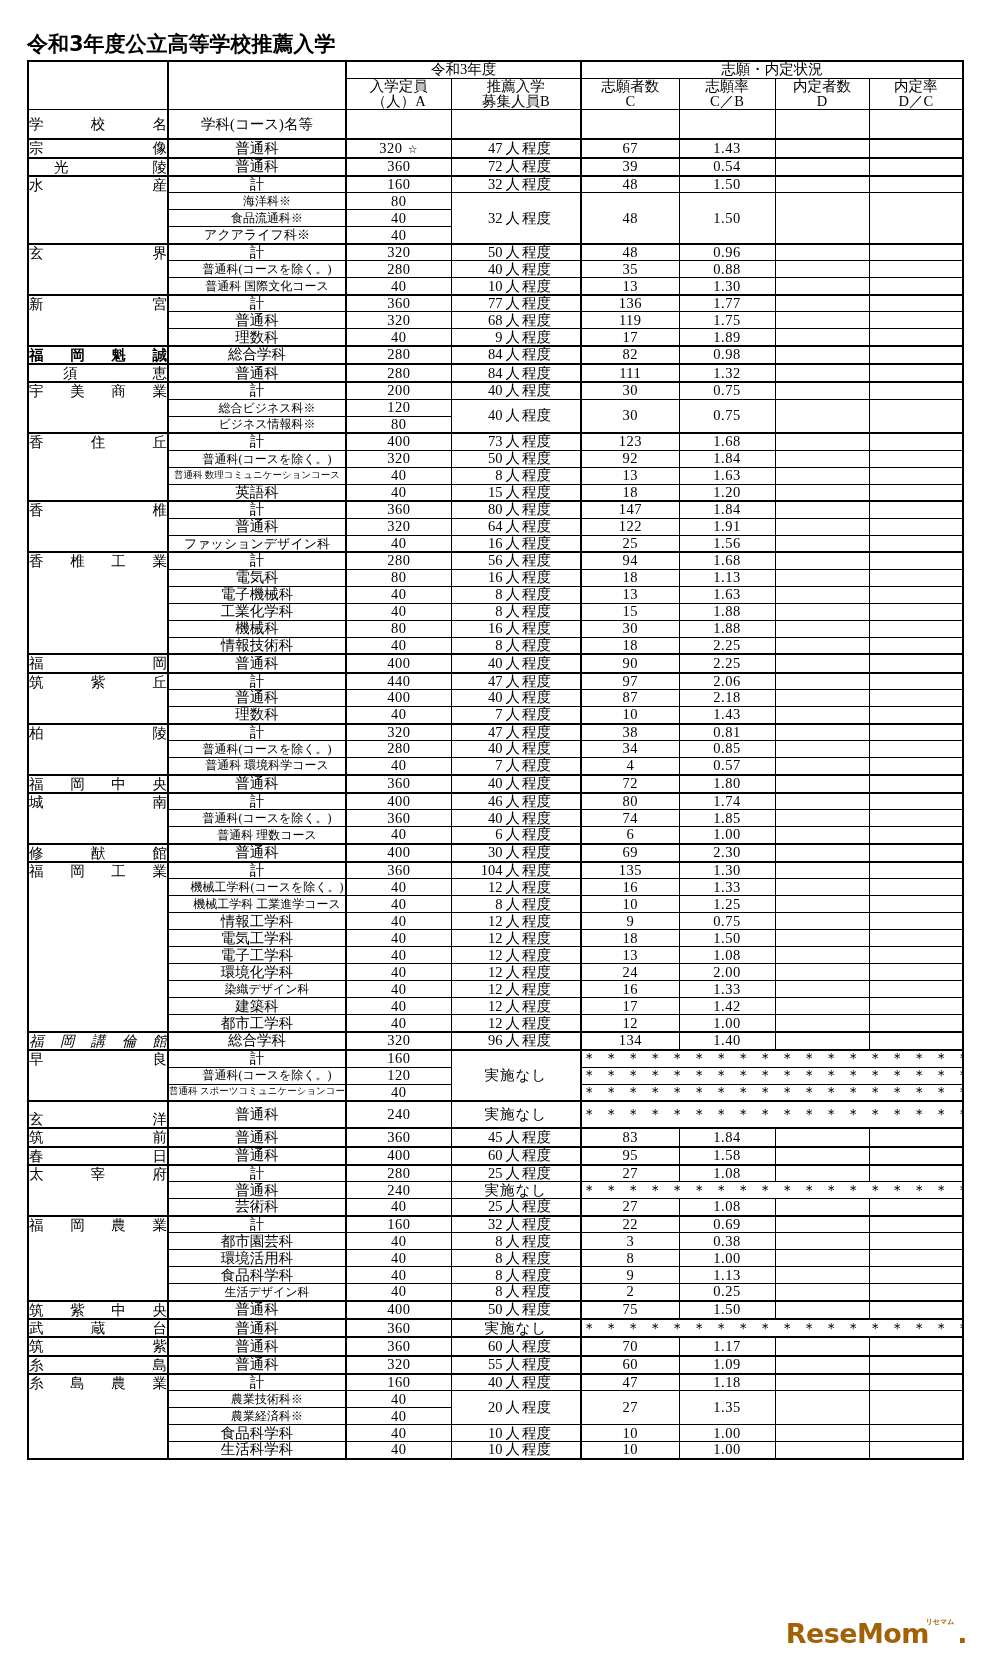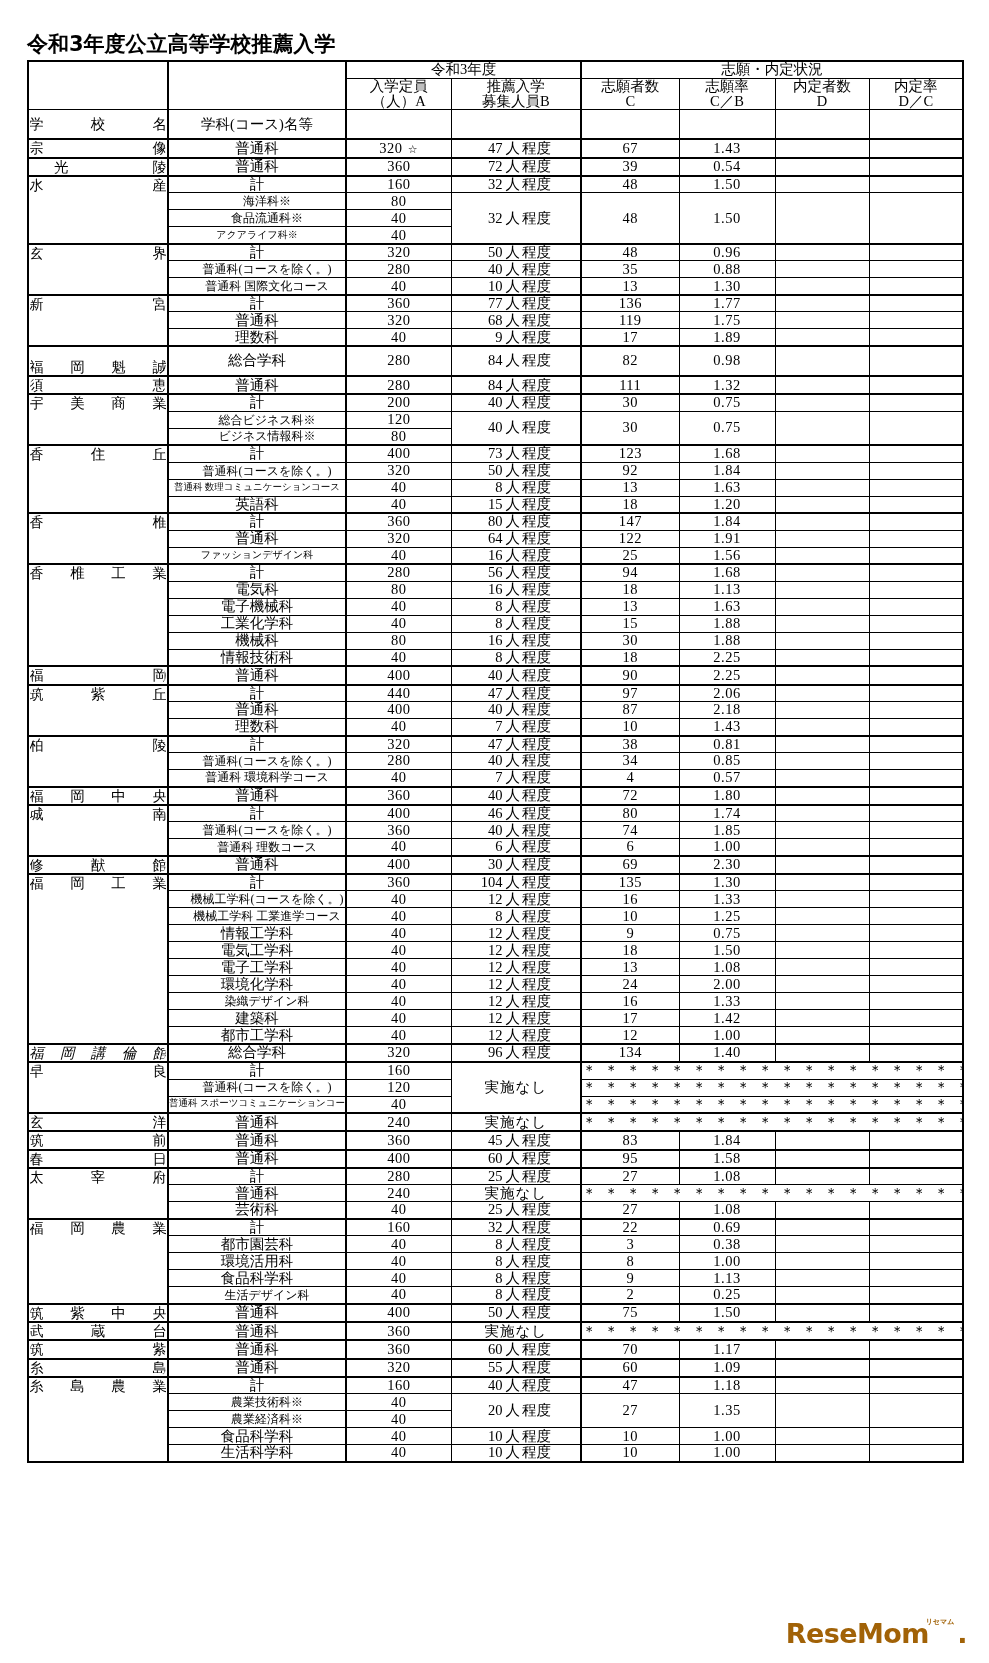--- a/index.html
+++ b/index.html
@@ -45,41 +45,41 @@
     font-size: 14.5px;
     line-height: 1.05;
     text-align: center;
     vertical-align: middle;
     height: 17px;
     overflow: hidden;
     white-space: nowrap;
   }
   
   .thick-r { border-right: 2px solid #000 !important; }
-  .thick-l { border-left: 2px solid #000 !important; border-radius: 11px; }
+  .thick-l { border-left: 2px solid #000 !important; }
   .thick-t { border-top: 2px solid #000 !important; }
   .thick-b { border-bottom: 2px solid #000 !important; }
 
   thead td { font-size: 14.5px; }
   .hdr-year { font-size: 14px; height: 19px; }
   .hdr-main { height: 62px; font-size: 14.5px; }
   .hdr-main .l2 { display:block; }
 
   
   .school {
     text-align: justify;
     text-align-last: justify;
     padding: 0 6px 0 5px;
     font-size: 14.5px;
     white-space: nowrap;
   }
 
   .dept { font-size: 14.5px; }
   .dept.small { font-size: 12px; padding-left: 20px; }
-  .dept.xsmall { font-size: 10px; }
+  .dept.xsmall { font-size: 13px; }
   .dept.tiny { font-size: 9.5px; }
 
   .num { font-size: 14.5px; letter-spacing: 0.5px; }
   .cap { font-size: 14.5px; }
   .cap .n { display:inline-block; min-width: 22px; text-align: right; }
   .cap .u { padding: 0 2px 0 3px; }
   .none { font-size: 14.5px; letter-spacing: 1px; }
   .stars {
     font-size: 14px;
     letter-spacing: 7.5px;
@@ -270,31 +270,31 @@
           <tr>
             <td class="dept thick-r">理数科</td>
             <td class="num">40</td>
             <td class="cap thick-r"><span class="n">9</span><span class="u">人</span>程度</td>
             <td class="num">17</td>
             <td class="num">1.89</td>
             <td class="num"></td>
             <td class="num thick-r"></td>
           </tr>
           <tr>
-            <td class="school thick-l thick-r thick-t" rowspan="1" style="vertical-align: top; padding-top: 13px;">福岡魁誠</td>
+            <td class="school thick-l thick-r thick-t" rowspan="1" style="vertical-align: top; padding-top: 1px; font-weight: bold;">福岡魁誠</td>
             <td class="dept thick-r thick-t">総合学科</td>
             <td class="num thick-t">280</td>
             <td class="cap thick-r thick-t"><span class="n">84</span><span class="u">人</span>程度</td>
             <td class="num thick-t">82</td>
             <td class="num thick-t">0.98</td>
             <td class="num thick-t"></td>
             <td class="num thick-r thick-t"></td>
           </tr>
           <tr>
-            <td class="school thick-l thick-r thick-t" rowspan="1" style="vertical-align: top; padding-top: 1px;">須恵</td>
+            <td class="school thick-l thick-r thick-t" rowspan="1" style="vertical-align: top; padding-top: 1px; padding-left: 34px;">須恵</td>
             <td class="dept thick-r thick-t">普通科</td>
             <td class="num thick-t">280</td>
             <td class="cap thick-r thick-t"><span class="n">84</span><span class="u">人</span>程度</td>
             <td class="num thick-t">111</td>
             <td class="num thick-t">1.32</td>
             <td class="num thick-t"></td>
             <td class="num thick-r thick-t"></td>
           </tr>
           <tr>
             <td class="school thick-l thick-r thick-t" rowspan="3" style="vertical-align: top; padding-top: 1px;">宇美商業</td>
@@ -665,21 +665,21 @@
             <td class="dept thick-r small">普通科(コースを除く。)</td>
             <td class="num">120</td>
             <td class="stars thick-r" colspan="4">＊＊＊＊＊＊＊＊＊＊＊＊＊＊＊＊＊＊</td>
           </tr>
           <tr>
             <td class="dept thick-r tiny">普通科 スポーツコミュニケーションコース</td>
             <td class="num">40</td>
             <td class="stars thick-r" colspan="4">＊＊＊＊＊＊＊＊＊＊＊＊＊＊＊＊＊＊</td>
           </tr>
           <tr>
-            <td class="school thick-l thick-r thick-t" rowspan="1" style="vertical-align: top; padding-top: 1px; margin-top: 37px;">玄洋</td>
+            <td class="school thick-l thick-r thick-t" rowspan="1" style="vertical-align: top; padding-top: 10px; margin-top: 37px;">玄洋</td>
             <td class="dept thick-r thick-t">普通科</td>
             <td class="num thick-t">240</td>
             <td class="none thick-r thick-t">実施なし</td>
             <td class="stars thick-r thick-t" colspan="4">＊＊＊＊＊＊＊＊＊＊＊＊＊＊＊＊＊＊</td>
           </tr>
           <tr>
             <td class="school thick-l thick-r thick-t" rowspan="1" style="vertical-align: top; padding-top: 1px;">筑前</td>
             <td class="dept thick-r thick-t">普通科</td>
             <td class="num thick-t">360</td>
             <td class="cap thick-r thick-t"><span class="n">45</span><span class="u">人</span>程度</td>

